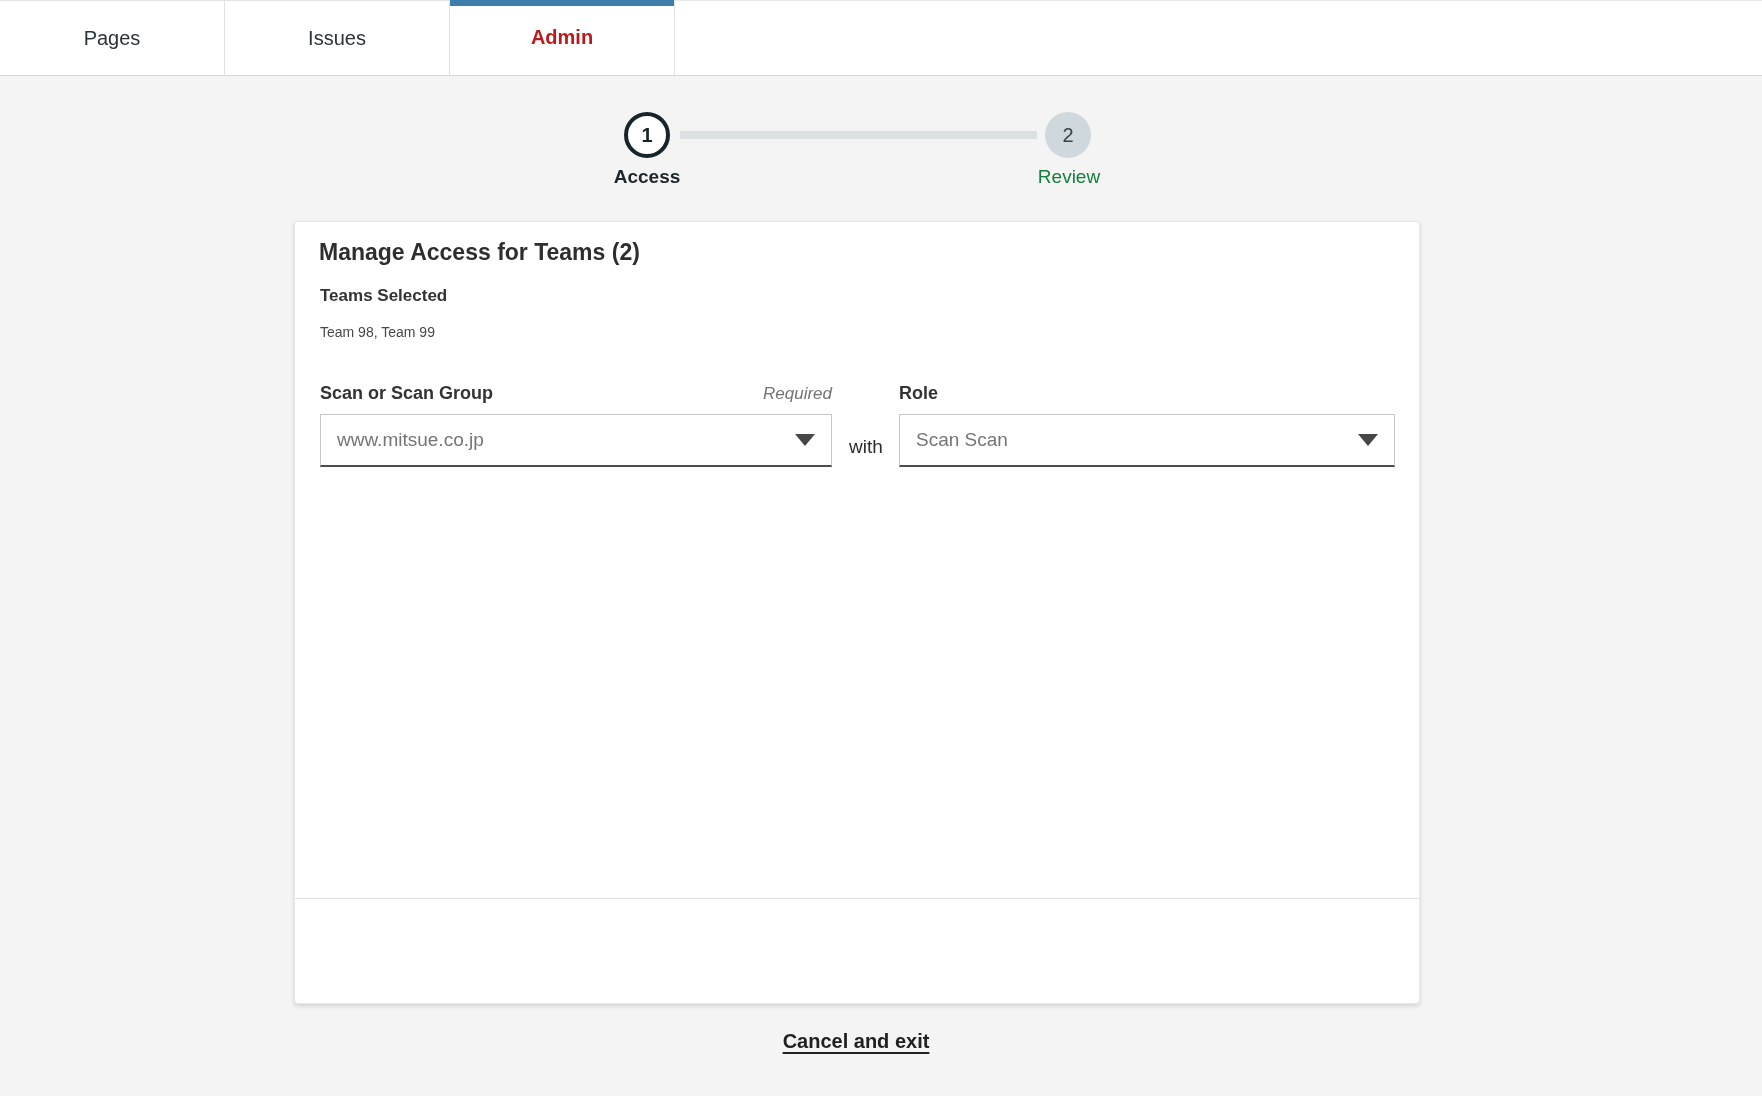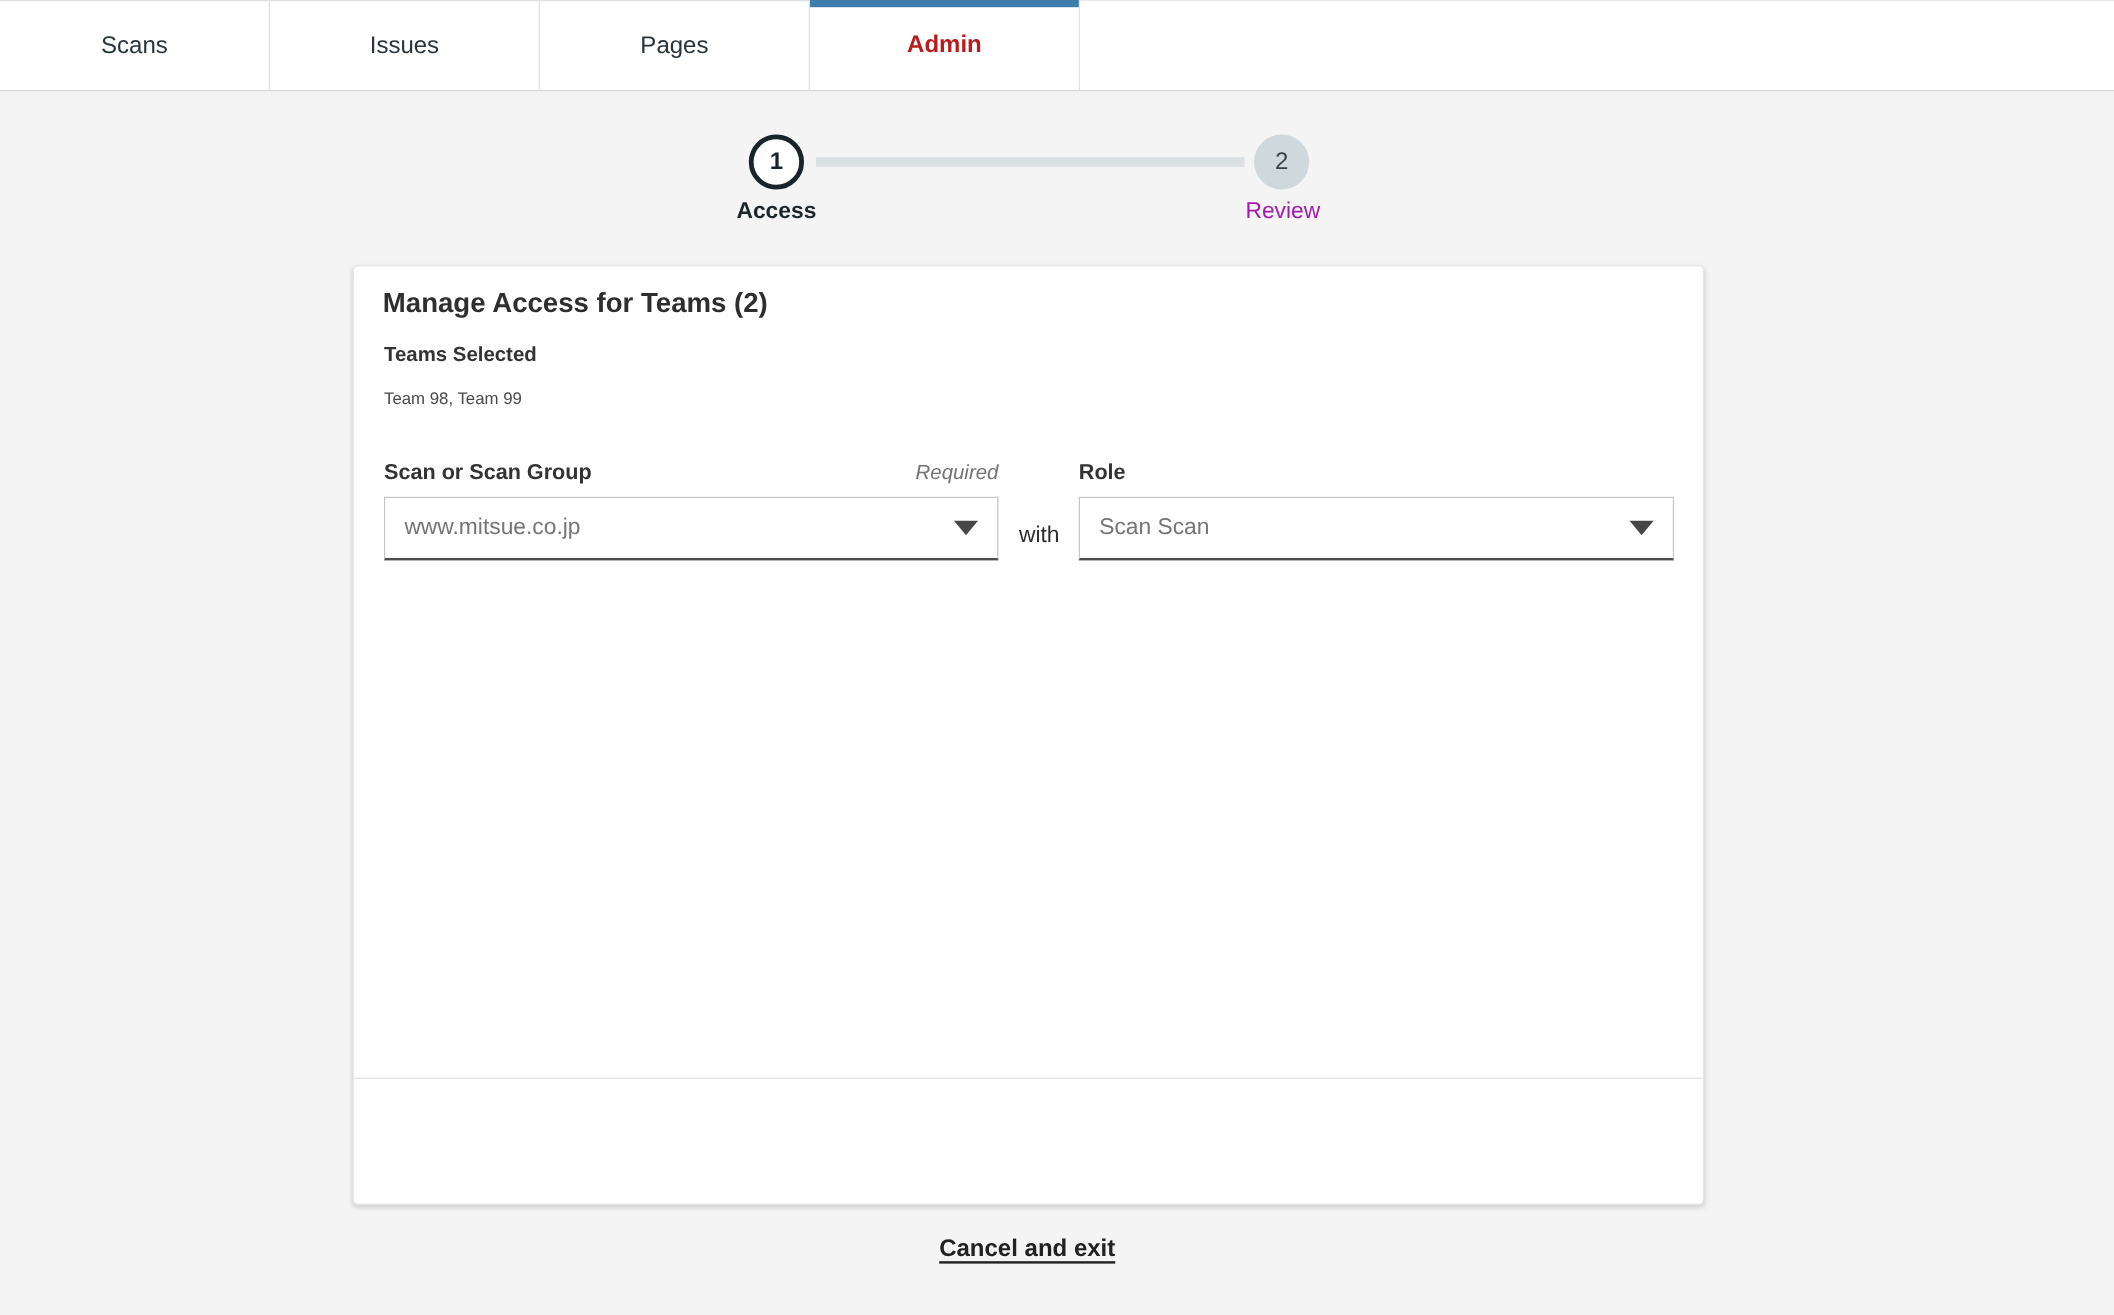--- a/index.html
+++ b/index.html
@@ -70,21 +70,21 @@
     width: 357px; height: 8px;
     background: #dbe0e2;
   }
   .step-label {
     position: absolute;
     top: 166px;
     transform: translateX(-50%);
     font-size: 19px;
   }
   .step-label.current { left: 647px; font-weight: bold; color: #1c262b; }
-  .step-label.upcoming { left: 1069px; color: #a21caf; }
+  .step-label.upcoming { left: 1069px; color: #15803d; }
 
   
   .card {
     position: absolute;
     left: 294px; top: 221px;
     width: 1126px; height: 783px;
     background: #ffffff;
     border: 1px solid #e7e7e7;
     border-radius: 4px;
     box-shadow: 0 2px 4px rgba(0,0,0,0.14);
@@ -164,27 +164,24 @@
     text-underline-offset: 4px;
     cursor: pointer;
     white-space: nowrap;
   }
 </style>
 </head>
 <body>
 
 <div class="header">
   <div class="tab">
-    <span>Scans</span>
+    <span>Pages</span>
   </div>
   <div class="tab">
     <span>Issues</span>
-  </div>
-  <div class="tab">
-    <span>Pages</span>
   </div>
   <div class="tab active">
     <span>Admin</span>
   </div>
   <div class="header-filler"></div>
 </div>
 
 <div>
   <div class="step-line"></div>
   <div class="step-circle current">

